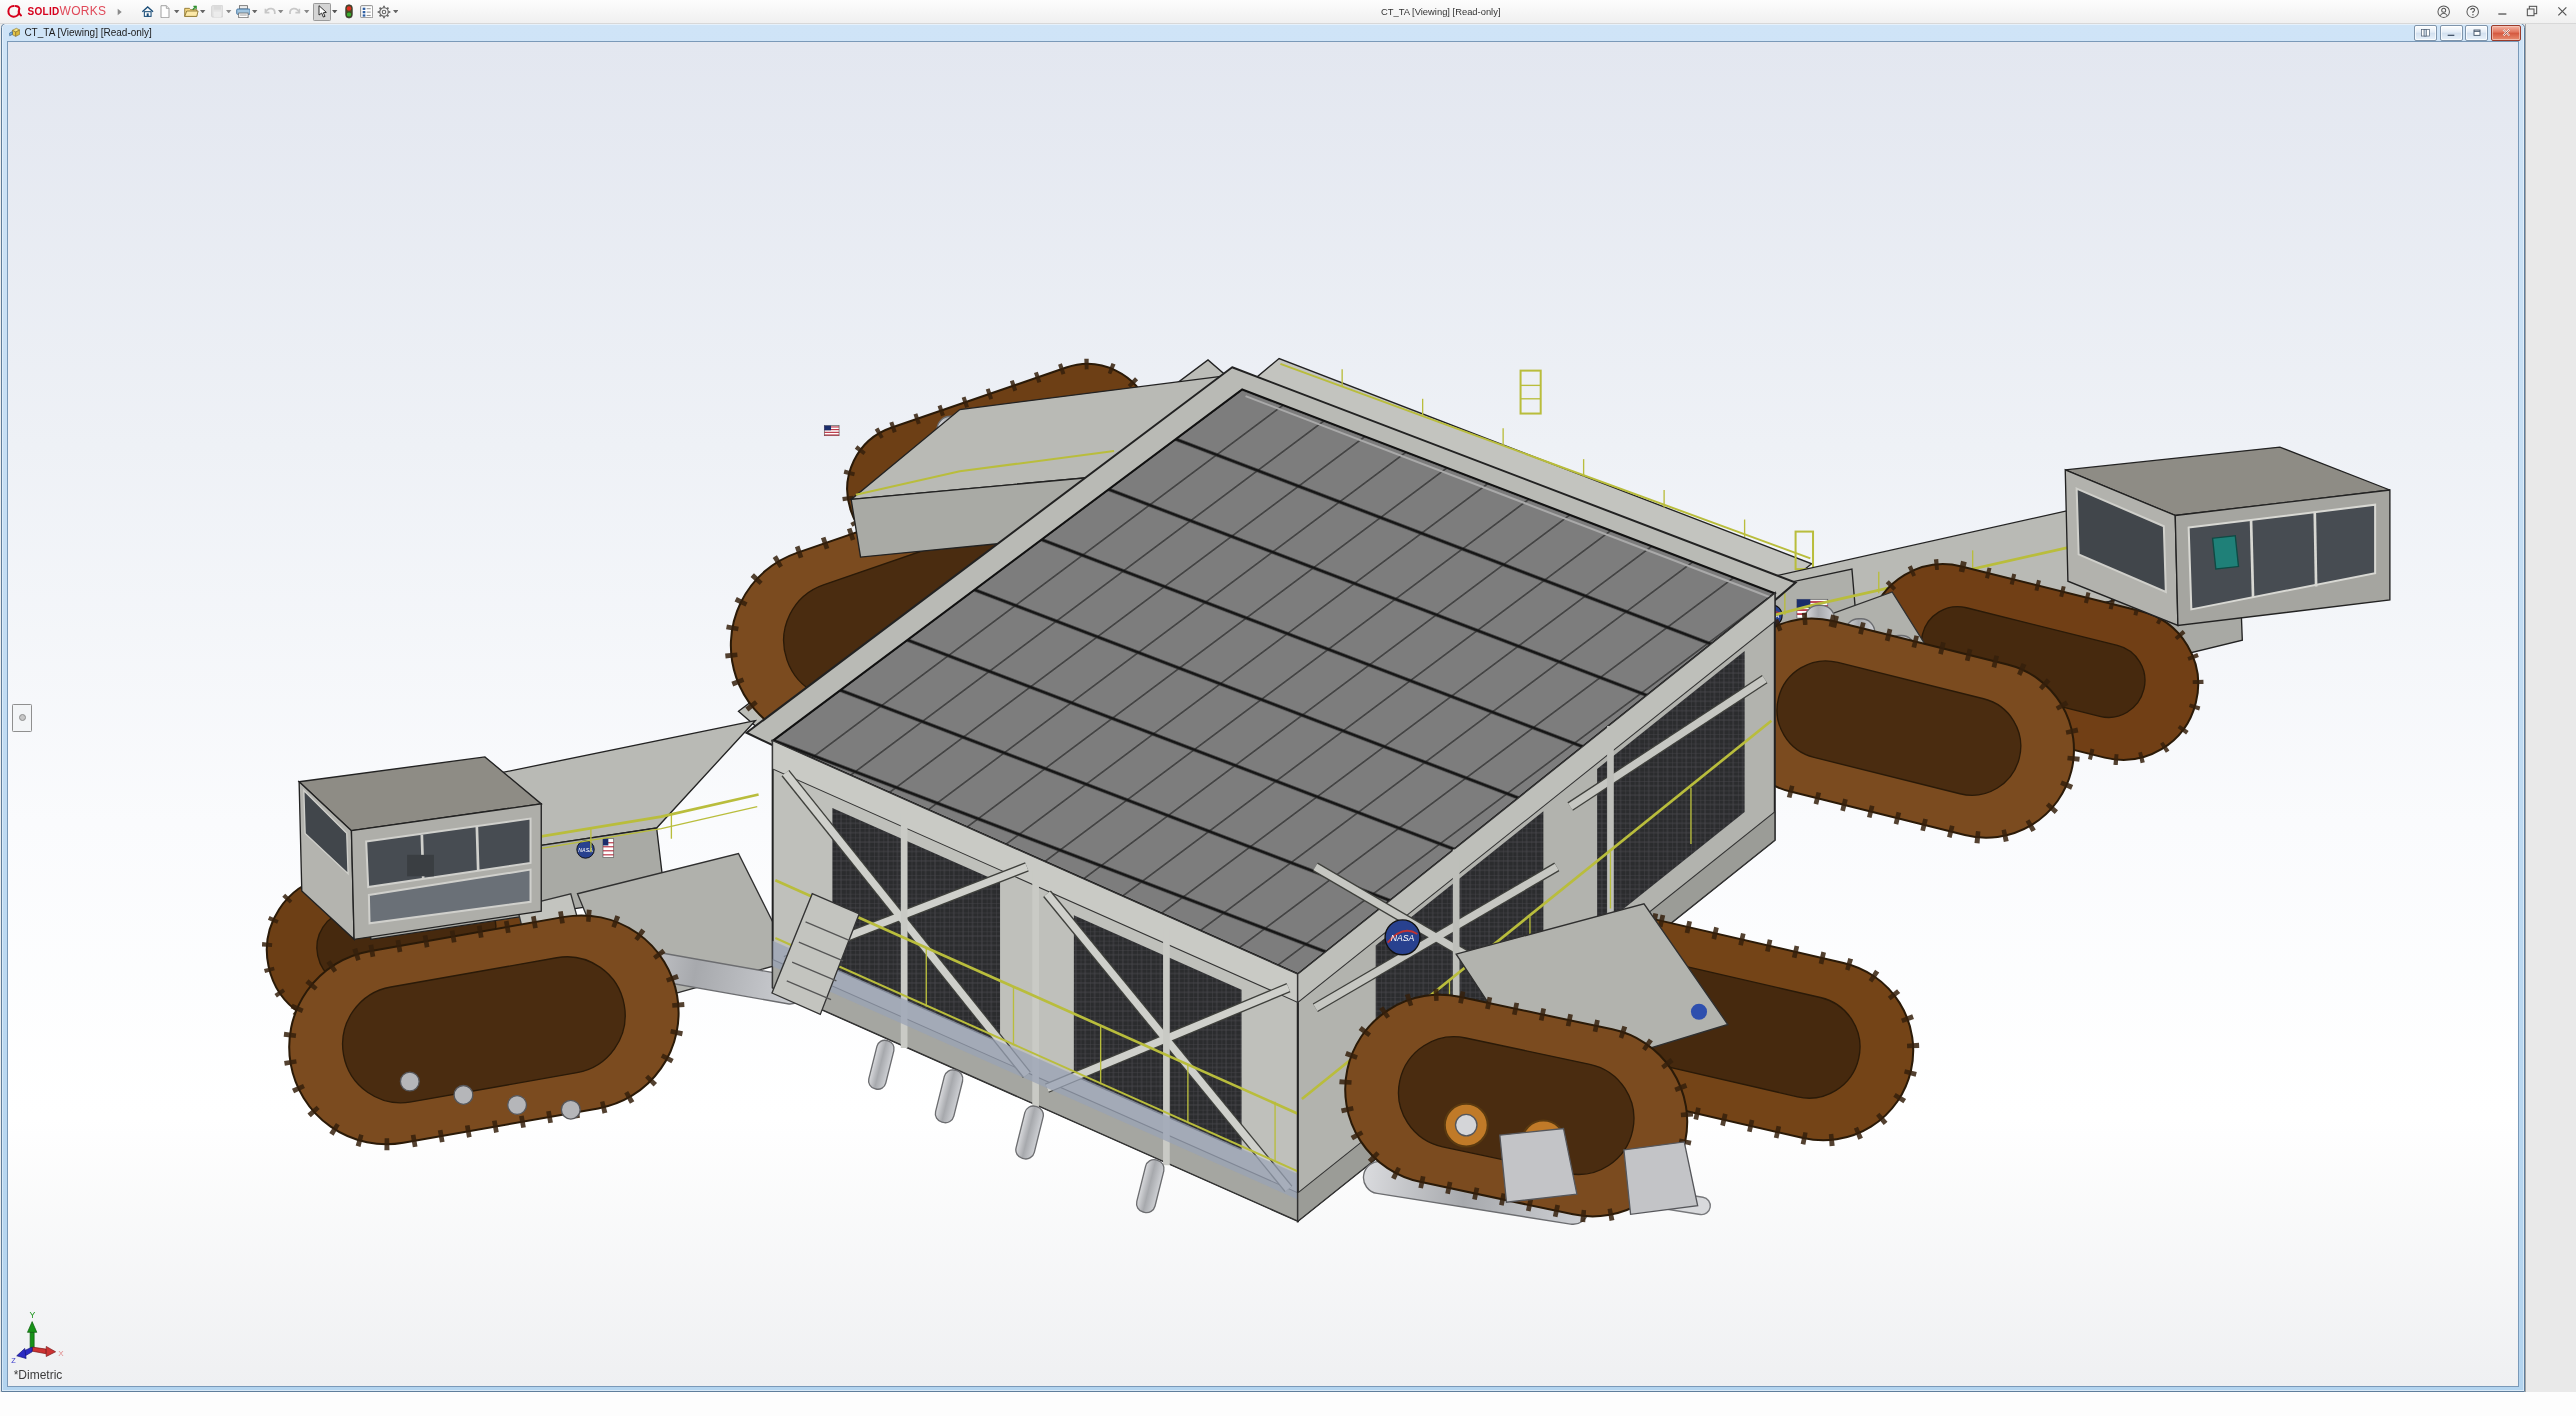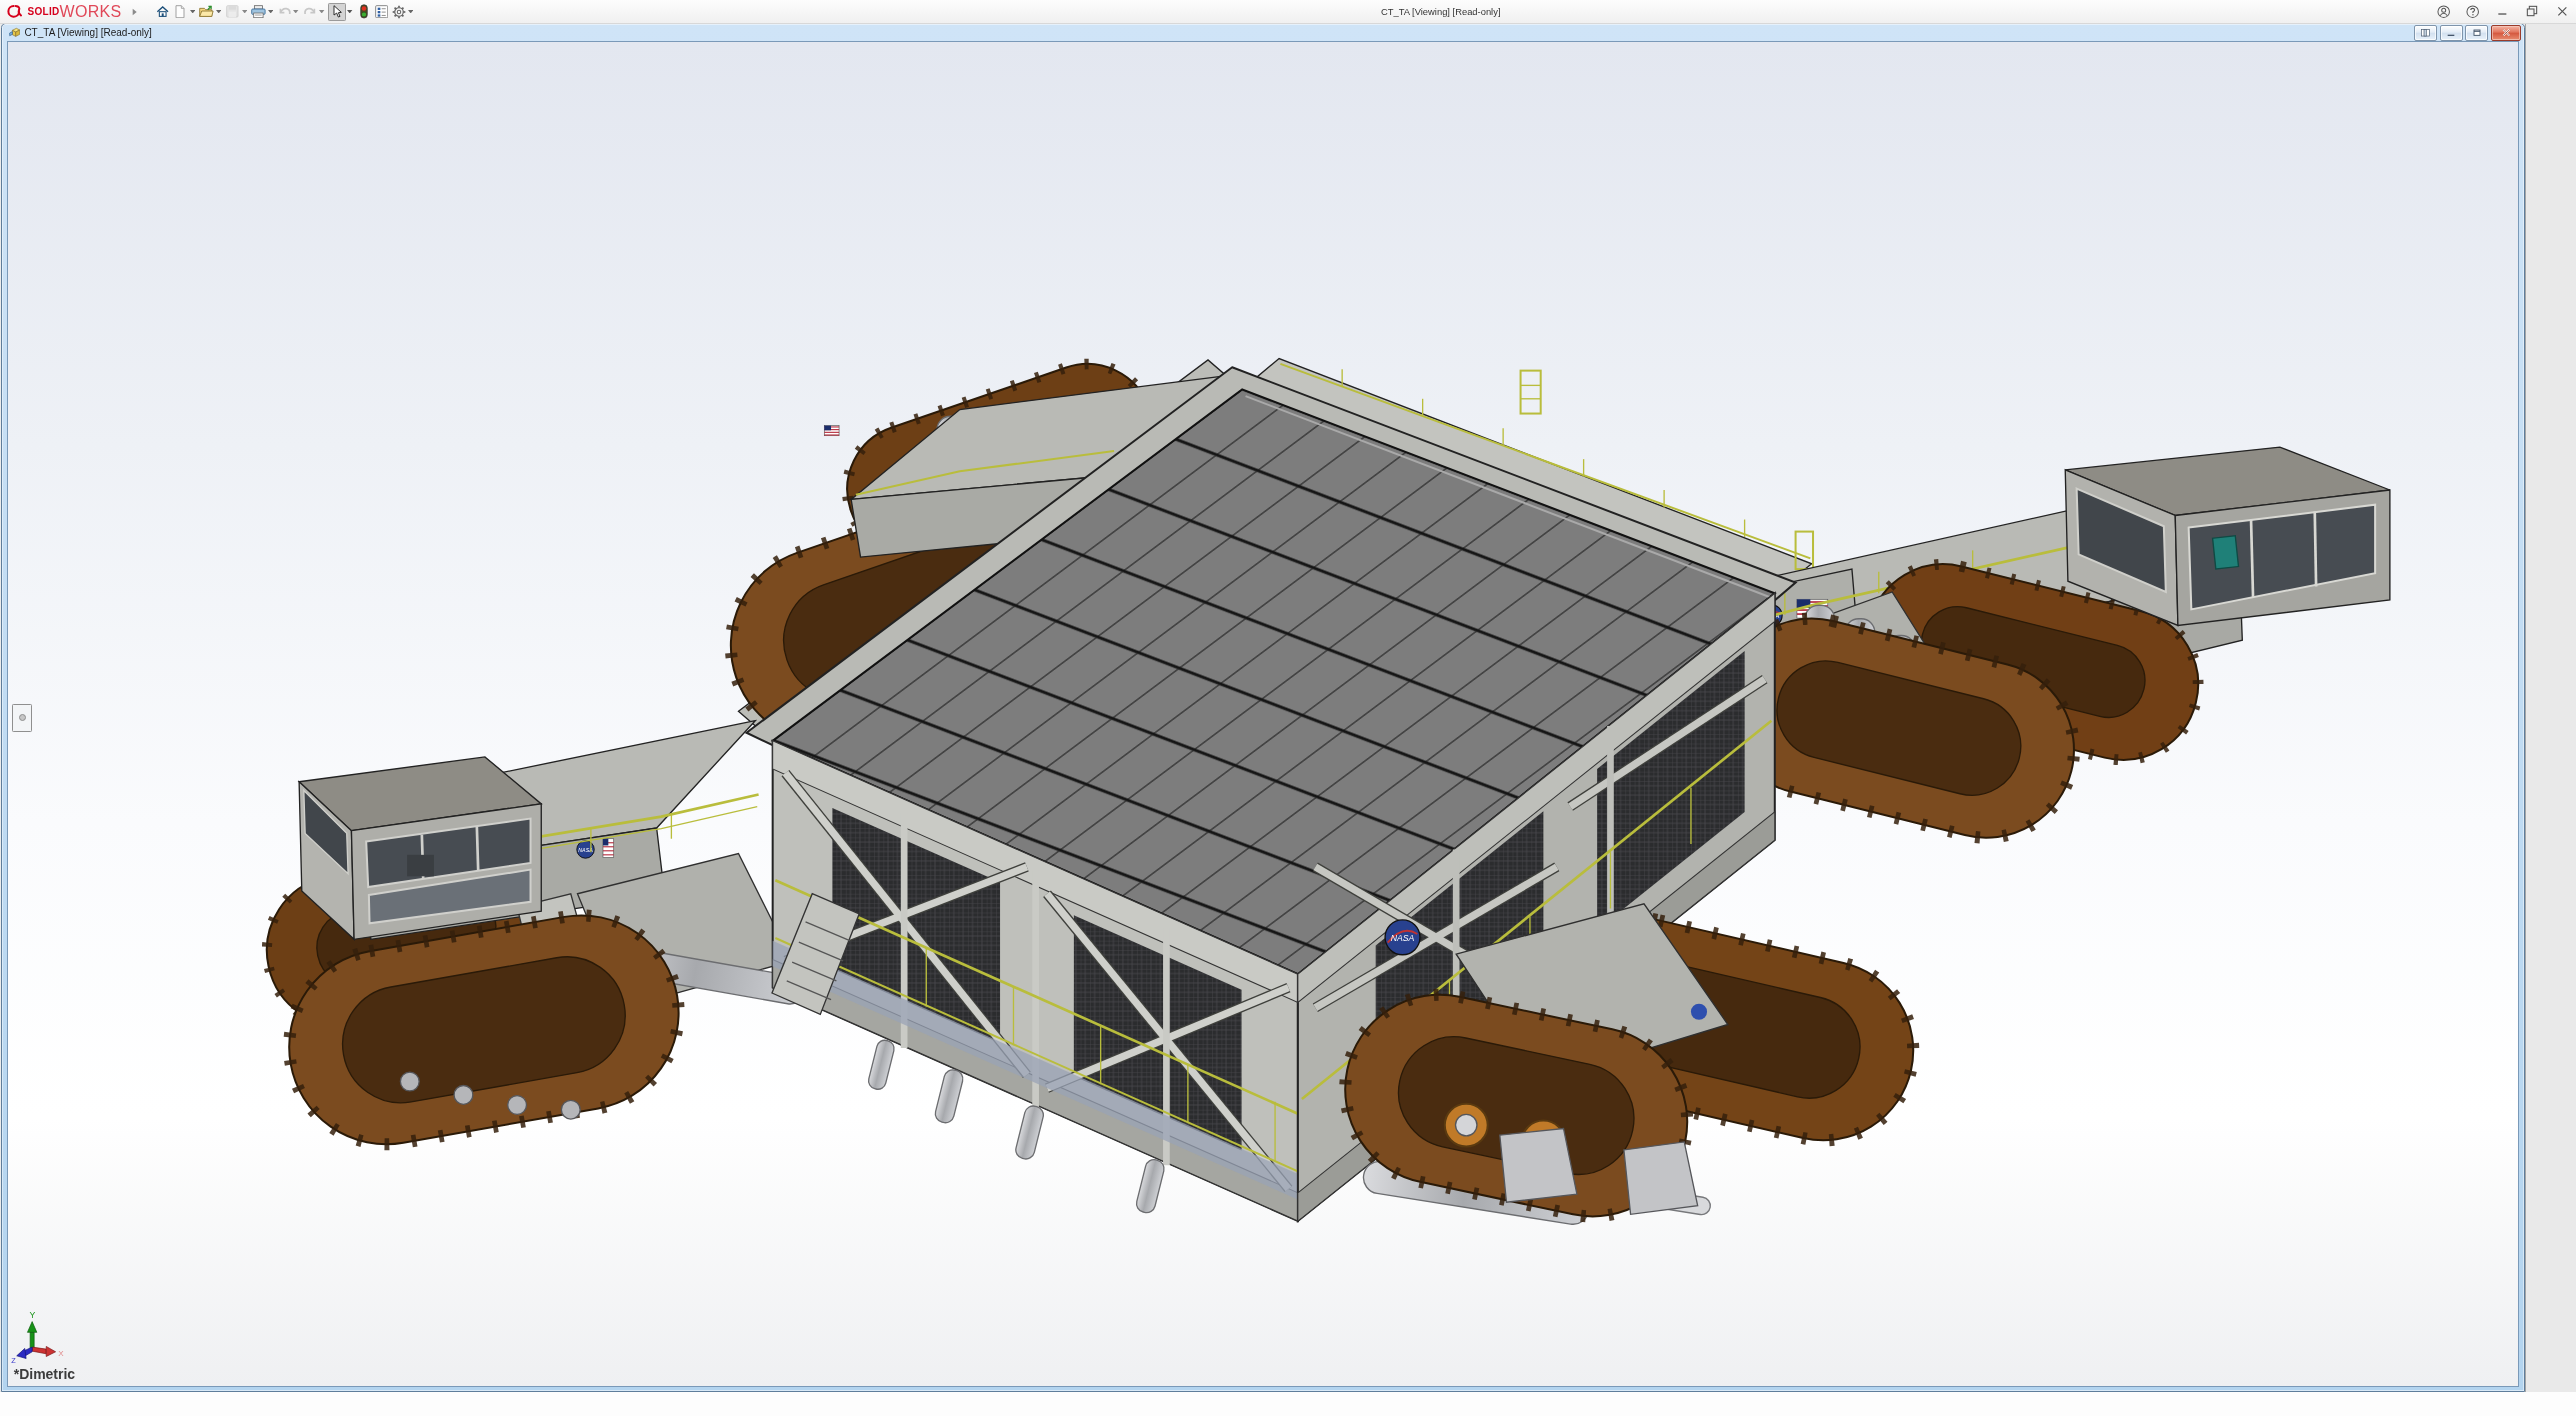--- a/index.html
+++ b/index.html
@@ -4,21 +4,21 @@
 <style>
   html,body{margin:0;padding:0;}
   body{width:2576px;height:1417px;position:relative;overflow:hidden;
        font-family:"Liberation Sans","DejaVu Sans",sans-serif;background:#ececec;}
   
   .menubar{position:absolute;left:0;top:0;width:2576px;height:23px;
            background:linear-gradient(#fdfdfd,#f0f0f0);border-bottom:0.7px solid #d8d8d8;
            display:flex;align-items:center;z-index:30;}
   .brand{display:flex;align-items:center;margin-left:6.7px;}
   .brand-bold{color:#d6001c;font-weight:bold;font-size:10px;letter-spacing:0.3px;margin-left:3.4px;}
-  .brand-light{color:#e04858;font-size:16px;letter-spacing:0.3px;}
+  .brand-light{color:#e04858;font-size:12px;letter-spacing:0.3px;}
   .flyout{margin-left:10.7px;display:flex;align-items:center;}
   .toolbar{display:flex;align-items:center;margin-left:17.4px;gap:1.3px;}
   .tbtn{width:16px;height:16px;display:flex;align-items:center;justify-content:center;border-radius:1.3px;}
   .tbtn.pressed{background:#d4d4d4;border:0.7px solid #9a9a9a;}
   .tbtn.disabled{opacity:.45;}
   .caret{display:flex;align-items:center;margin:0 2px 0 0;}
   .tb-title{position:absolute;left:1381px;top:6px;font-size:9.4px;color:#333;white-space:nowrap;}
   .win-ctrls{position:absolute;right:6.7px;top:0;height:23px;display:flex;align-items:center;gap:14.8px;}
   .wbtn{width:14.8px;height:14.8px;display:flex;align-items:center;justify-content:center;}
   
@@ -31,21 +31,21 @@
   .dbtn{width:21px;height:13.4px;border:0.7px solid #7e94ab;border-radius:2px;
         background:linear-gradient(#fdfeff,#e4edf7 45%,#d2e0ef 50%,#e9f2fb);
         display:flex;align-items:center;justify-content:center;box-shadow:inset 0 0 0 0.7px #fff;}
   .dbtn.close{width:28px;border-color:#9a3b2b;
         background:linear-gradient(#f6b5a5,#e1745c 45%,#d4573e 50%,#e88c70);box-shadow:inset 0 0 0 0.7px #f3c9bc;}
   
   .viewport{position:absolute;left:5px;top:17px;width:2510px;height:1344px;
             border:0.7px solid #7a99b8;overflow:hidden;
             background:linear-gradient(180deg,#e3e7f0 0%,#eef1f6 30%,#fafbfd 58%,#ffffff 80%,#eff0f2 100%);}
   .model-svg{position:absolute;left:0;top:0;width:100%;height:100%;}
-  .view-label{position:absolute;left:5.4px;bottom:4px;font-size:14px;font-weight:bold;color:#3c3c3c;}
+  .view-label{position:absolute;left:5.4px;bottom:4px;font-size:12px;font-weight:normal;color:#3c3c3c;}
   .splitter-tab{position:absolute;left:4px;top:662px;width:18px;height:25.5px;background:#f3f5f7;
                 border:0.7px solid #8f8f8f;border-radius:1.3px;display:flex;align-items:center;justify-content:center;}
   .splitter-tab .dot{width:5.4px;height:5.4px;border-radius:50%;background:#c6c6c6;border:0.7px solid #8f8f8f;}
   
   .taskpane{position:absolute;left:2525px;top:23px;width:51px;height:1369px;
             background:#e9e9e9;border-left:0.7px solid #a5a5a5;z-index:5;}
   
   .statusbar{position:absolute;left:0;top:1391px;width:2576px;height:25.5px;background:#fdfdfd;
              border-top:0.7px solid #e2e2e2;z-index:1;}
 </style>

